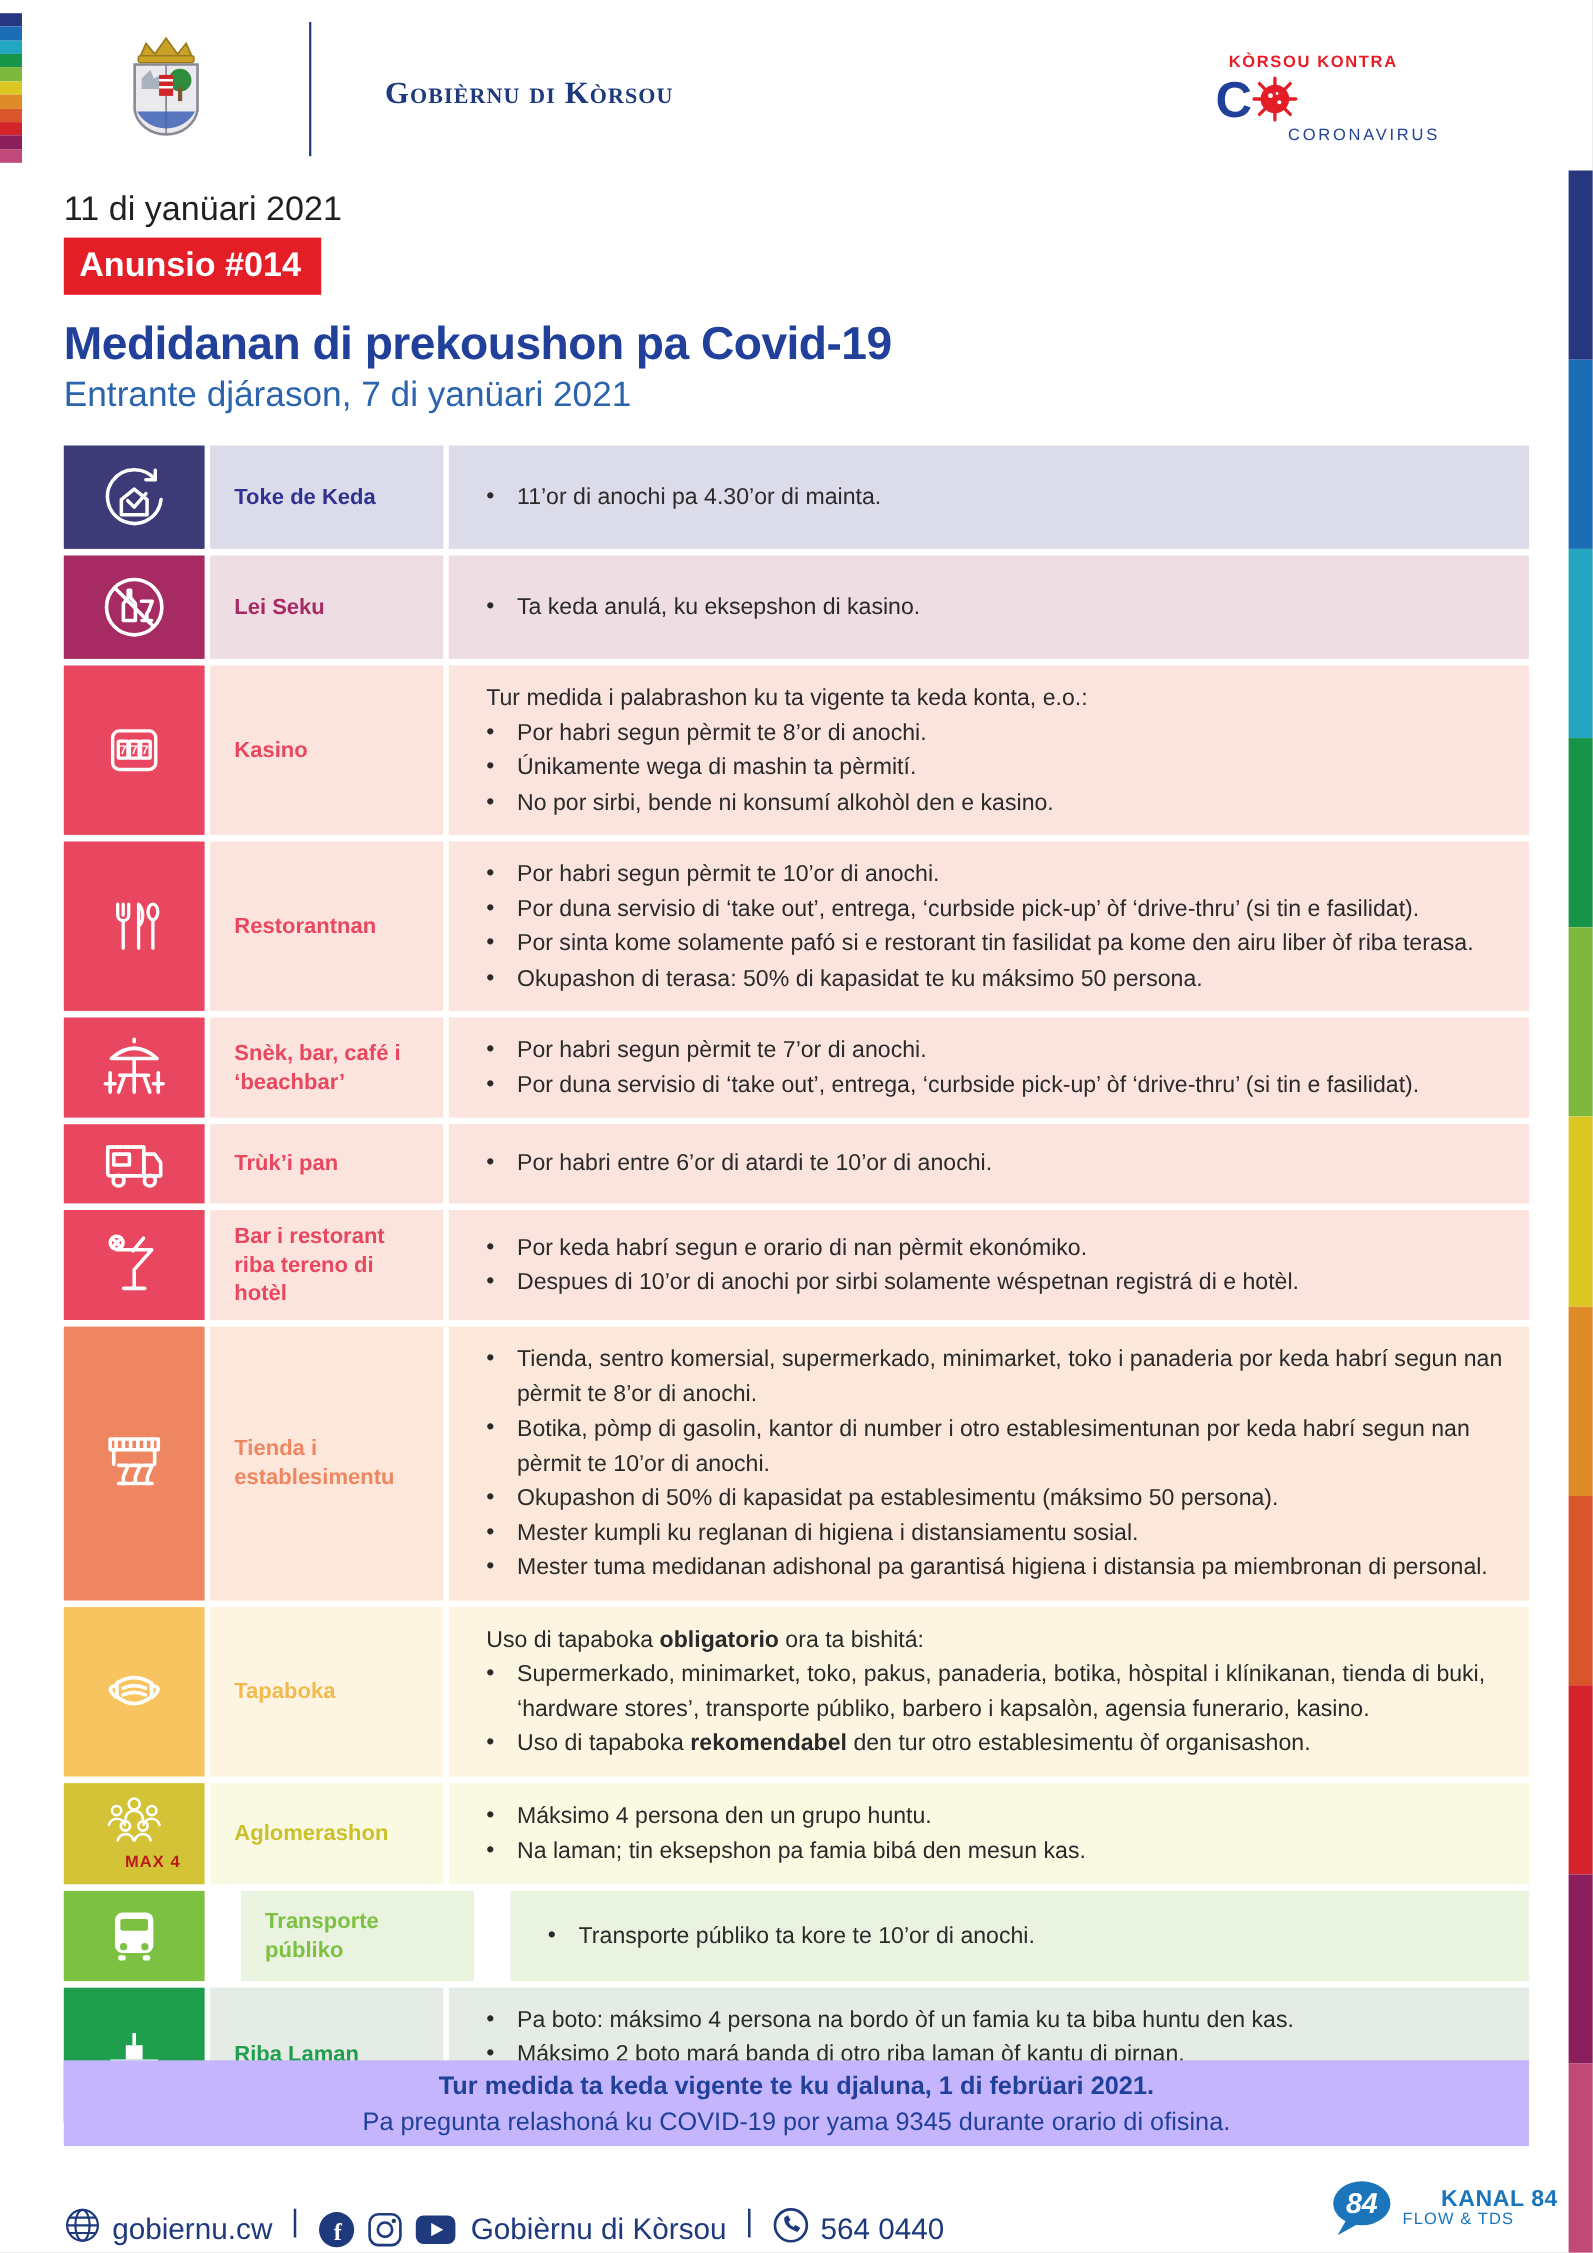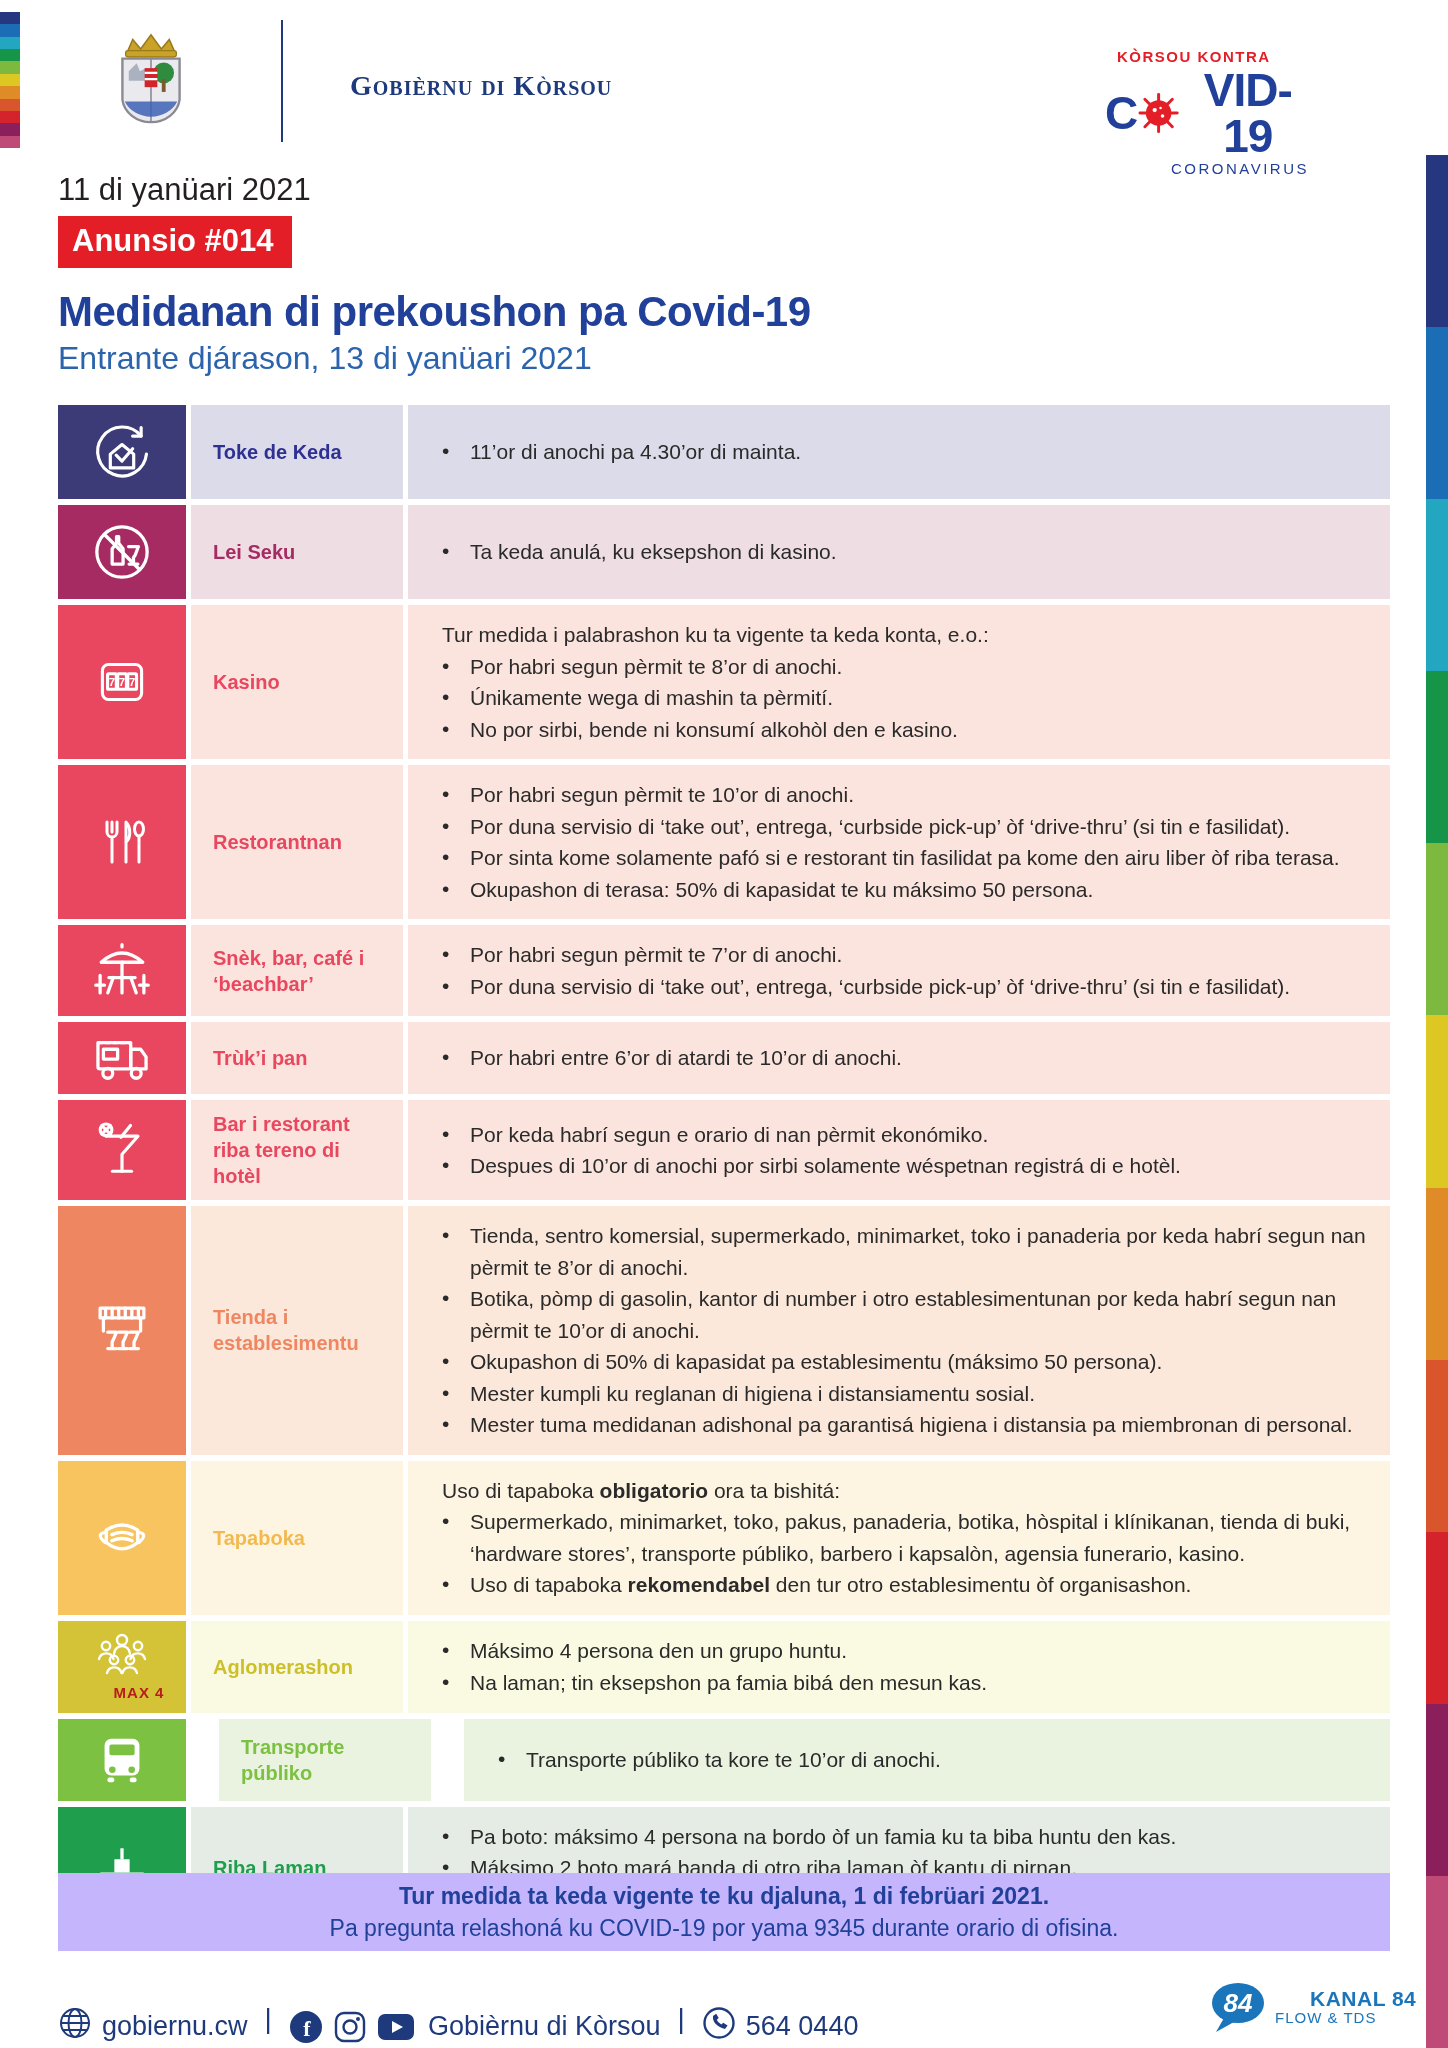--- a/index.html
+++ b/index.html
@@ -118,29 +118,28 @@
           <line x1="7" y1="7" x2="12" y2="12"></line>
             <line x1="30" y1="30" x2="35" y2="35"></line>
           <line x1="7" y1="35" x2="12" y2="30"></line>
             <line x1="30" y1="12" x2="35" y2="7"></line>
         </g>
         <circle cx="21" cy="21" r="13" fill="#e31e26"></circle>
         <circle cx="17" cy="18" r="2.2" fill="#fff"></circle>
           <circle cx="25" cy="24" r="1.8" fill="#fff"></circle>
           <circle cx="23" cy="16" r="1.3" fill="#fff"></circle>
       </svg>
-      <span>VID-19</span>
     </div>
     <div class="ck-tagline">CORONAVIRUS</div>
   </div>
 
   <div class="date">11 di yanüari 2021</div>
   <div class="badge">Anunsio #014</div>
   <div class="title">Medidanan di prekoushon pa Covid-19</div>
-  <div class="subtitle">Entrante djárason, 13 di yanüari 2021</div>
+  <div class="subtitle">Entrante djárason, 7 di yanüari 2021</div>
 
   <div class="rules" id="rules">
       <div class="row" style="--box: #3d3a78; --bg: #dcdbe9; --label: #2e3192; min-height: 94px;">
         <div class="icon-cell">
           <svg width="68" height="68" viewBox="0 0 64 64">
             <g stroke="#fff" stroke-width="3" fill="none" stroke-linecap="round" stroke-linejoin="round">
               <path d="M50 17 A23 23 0 1 0 55 34"></path>
               <path d="M50 9 v8 h-8"></path>
               <path d="M21 34 L32 25 L43 34 V47 H21 Z"></path>
               <path d="M26.5 35 l5.5 5.5 L42 29"></path>

